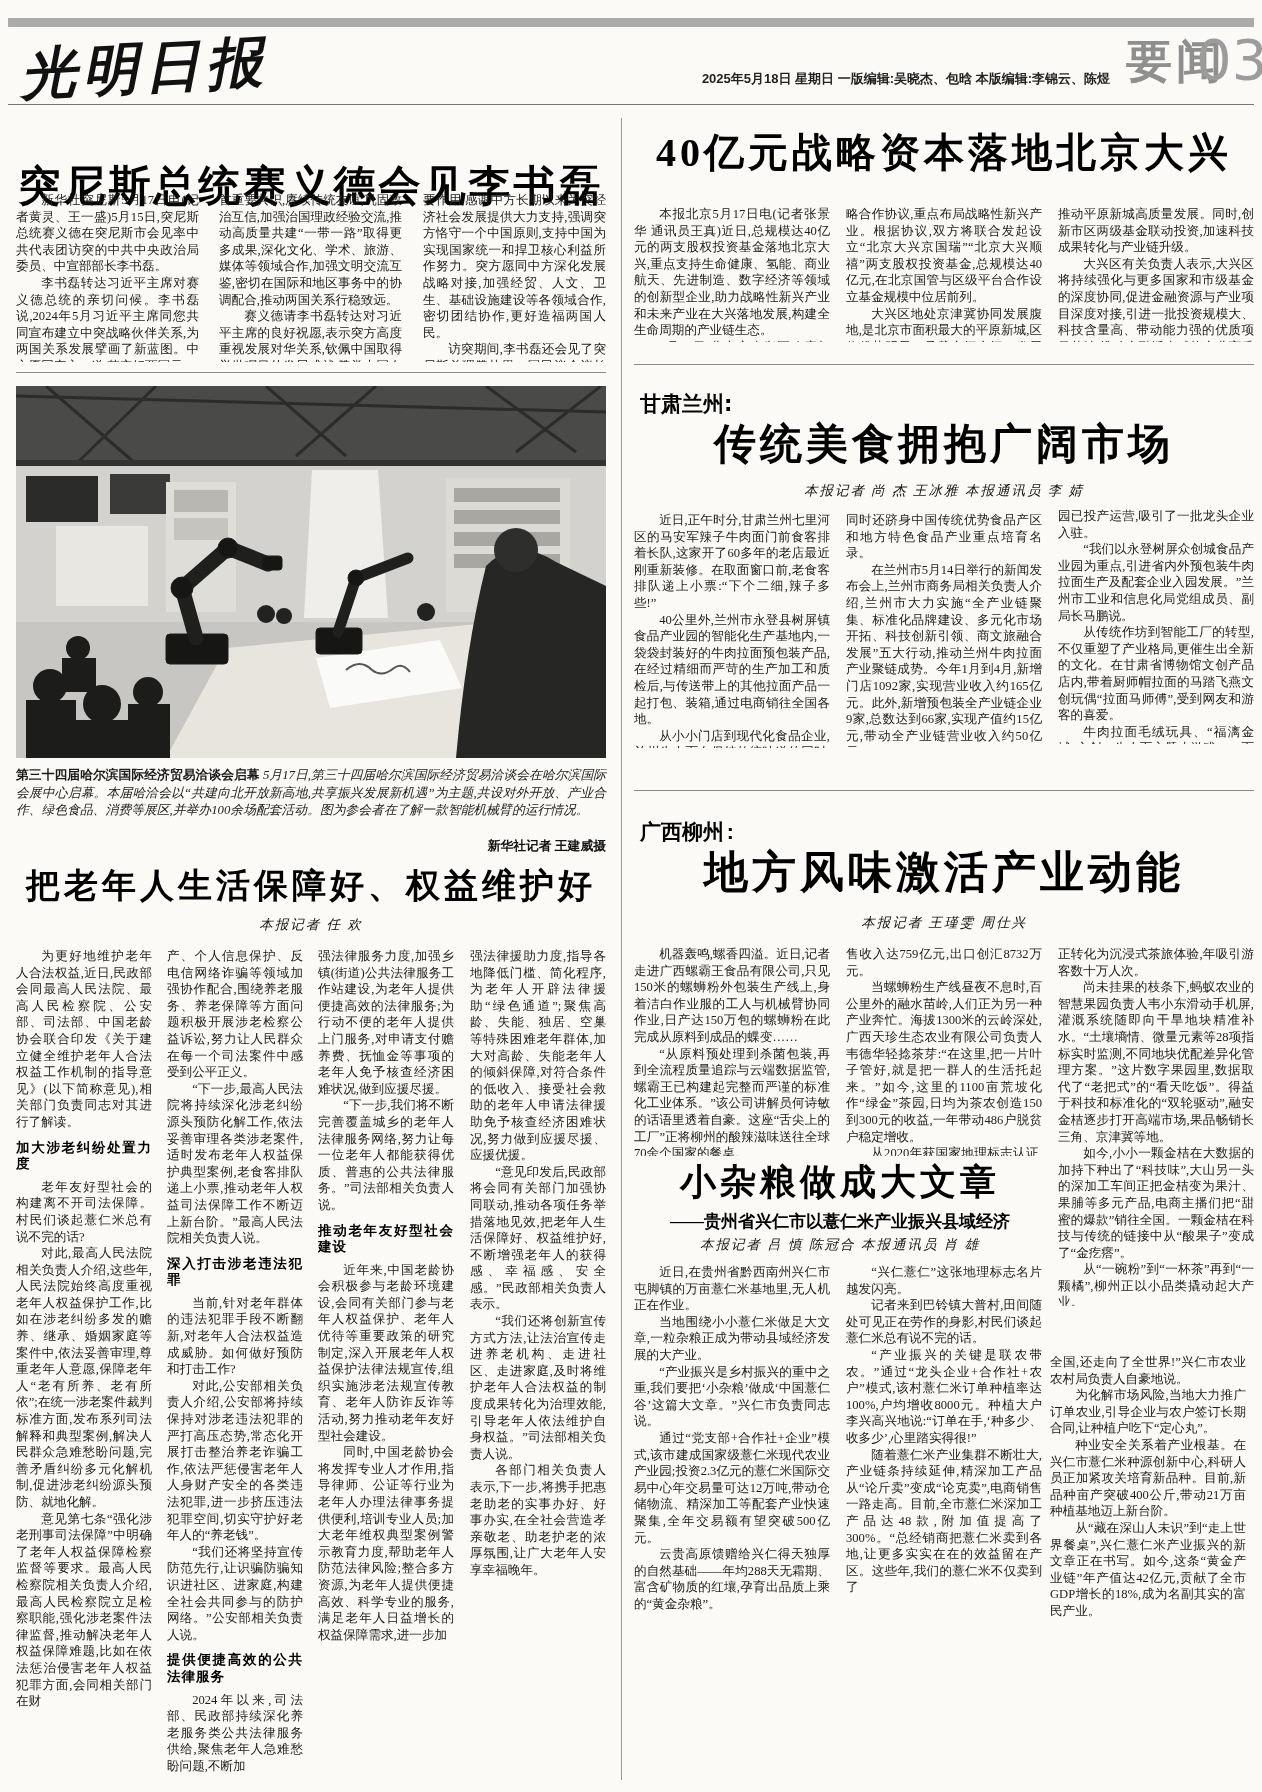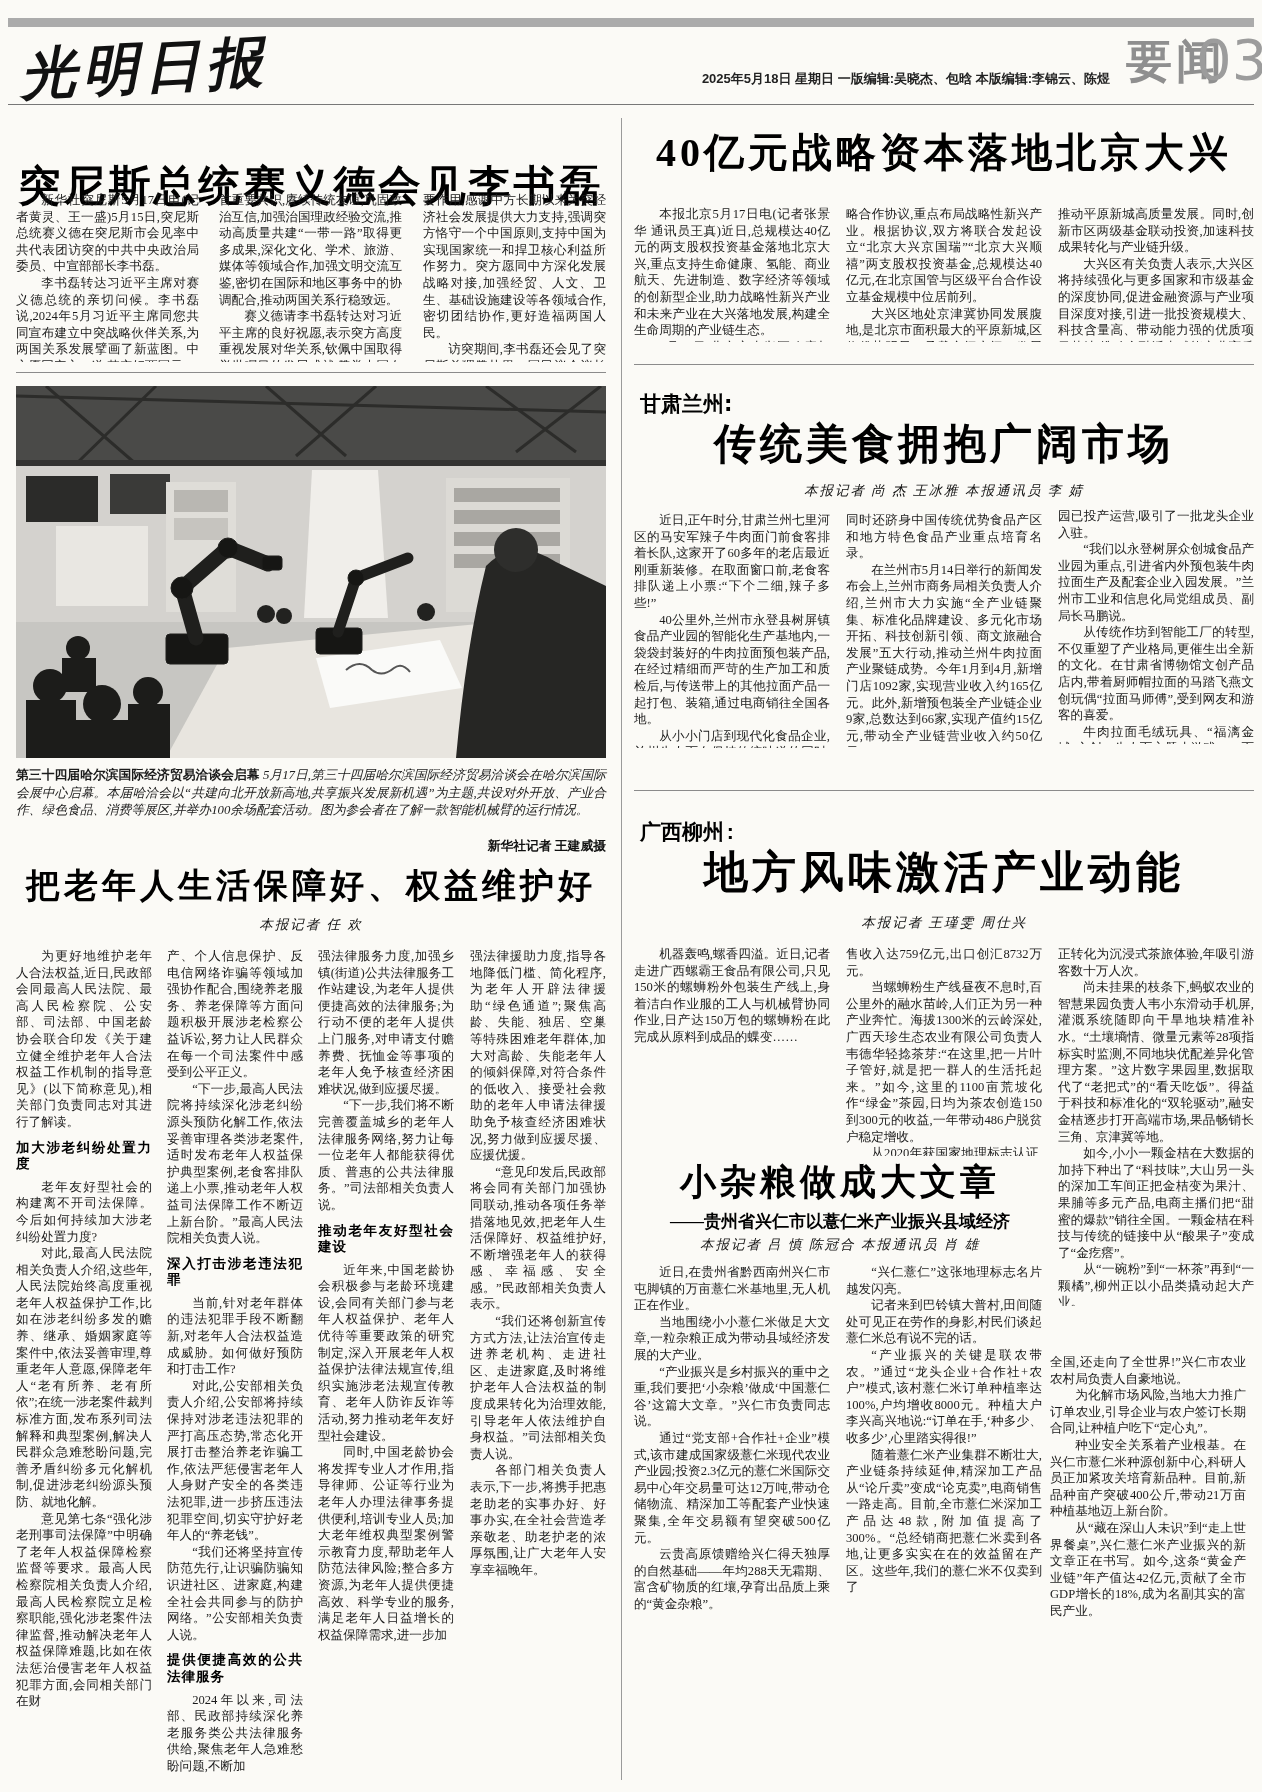--- a/index.html
+++ b/index.html
@@ -134,21 +134,21 @@
     <span>5月17日,第三十四届哈尔滨国际经济贸易洽谈会在哈尔滨国际会展中心启幕。本届哈洽会以“共建向北开放新高地,共享振兴发展新机遇”为主题,共设对外开放、产业合作、绿色食品、消费等展区,并举办100余场配套活动。图为参会者在了解一款智能机械臂的运行情况。</span>
   </div>
   <div class="credit" style="left:16px;top:838px;width:590px;">新华社记者  王建威摄</div>
 
   <section>
     <h1 class="headline hl-serif" style="left:16px;top:866px;width:590px;font-size:34px;">把老年人生活保障好、权益维护好</h1>
     <div class="byline" style="left:16px;top:916px;width:590px;">本报记者 任 欢</div>
     <div class="col" style="left:16px;top:948px;width:136px;height:830px;">
         <p>为更好地维护老年人合法权益,近日,民政部会同最高人民法院、最高人民检察院、公安部、司法部、中国老龄协会联合印发《关于建立健全维护老年人合法权益工作机制的指导意见》(以下简称意见),相关部门负责同志对其进行了解读。</p>
         <h4>加大涉老纠纷处置力度</h4>
-        <p>老年友好型社会的构建离不开司法保障。今后如何持续加大涉老纠纷处置力度?</p>
+        <p>老年友好型社会的构建离不开司法保障。村民们谈起薏仁米总有说不完的话?</p>
         <p>对此,最高人民法院相关负责人介绍,这些年,人民法院始终高度重视老年人权益保护工作,比如在涉老纠纷多发的赡养、继承、婚姻家庭等案件中,依法妥善审理,尊重老年人意愿,保障老年人“老有所养、老有所依”;在统一涉老案件裁判标准方面,发布系列司法解释和典型案例,解决人民群众急难愁盼问题,完善矛盾纠纷多元化解机制,促进涉老纠纷源头预防、就地化解。</p>
         <p>意见第七条“强化涉老刑事司法保障”中明确了老年人权益保障检察监督等要求。最高人民检察院相关负责人介绍,最高人民检察院立足检察职能,强化涉老案件法律监督,推动解决老年人权益保障难题,比如在依法惩治侵害老年人权益犯罪方面,会同相关部门在财</p>
       </div>
     <div class="col" style="left:167px;top:948px;width:136px;height:830px;">
         <p class="cont">产、个人信息保护、反电信网络诈骗等领域加强协作配合,围绕养老服务、养老保障等方面问题积极开展涉老检察公益诉讼,努力让人民群众在每一个司法案件中感受到公平正义。</p>
         <p>“下一步,最高人民法院将持续深化涉老纠纷源头预防化解工作,依法妥善审理各类涉老案件,适时发布老年人权益保护典型案例,老食客排队递上小票,推动老年人权益司法保障工作不断迈上新台阶。”最高人民法院相关负责人说。</p>
         <h4>深入打击涉老违法犯罪</h4>
         <p>当前,针对老年群体的违法犯罪手段不断翻新,对老年人合法权益造成威胁。如何做好预防和打击工作?</p>
         <p>对此,公安部相关负责人介绍,公安部将持续保持对涉老违法犯罪的严打高压态势,常态化开展打击整治养老诈骗工作,依法严惩侵害老年人人身财产安全的各类违法犯罪,进一步挤压违法犯罪空间,切实守护好老年人的“养老钱”。</p>
         <p>“我们还将坚持宣传防范先行,让识骗防骗知识进社区、进家庭,构建全社会共同参与的防护网络。”公安部相关负责人说。</p>
@@ -210,20 +210,21 @@
   </section>
 
   <div class="rule-h" style="left:634px;top:790px;width:620px;"></div>
 
   <section>
     <div class="kicker" style="left:640px;top:818px;font-family:Liberation Mono, monospace;">广西柳州:</div>
     <h1 class="headline hl-serif" style="left:634px;top:848px;width:620px;font-size:44px;">地方风味激活产业动能</h1>
     <div class="byline" style="left:634px;top:914px;width:620px;">本报记者 王瑾雯  周仕兴</div>
     <div class="col" style="left:634px;top:946px;width:196px;height:210px;">
         <p>机器轰鸣,螺香四溢。近日,记者走进广西螺霸王食品有限公司,只见150米的螺蛳粉外包装生产线上,身着洁白作业服的工人与机械臂协同作业,日产达150万包的螺蛳粉在此完成从原料到成品的蝶变……</p>
+        <p>“从原料预处理到杀菌包装,再到全流程质量追踪与云端数据监管,螺霸王已构建起完整而严谨的标准化工业体系。”该公司讲解员何诗敏的话语里透着自豪。这座“舌尖上的工厂”正将柳州的酸辣滋味送往全球70余个国家的餐桌。</p>
       </div>
     <div class="col" style="left:846px;top:946px;width:196px;height:210px;">
         <p class="cont">售收入达759亿元,出口创汇8732万元。</p>
         <p>当螺蛳粉生产线昼夜不息时,百公里外的融水苗岭,人们正为另一种产业奔忙。海拔1300米的云岭深处,广西天珍生态农业有限公司负责人韦德华轻捻茶芽:“在这里,把一片叶子管好,就是把一群人的生活托起来。”如今,这里的1100亩荒坡化作“绿金”茶园,日均为茶农创造150到300元的收益,一年带动486户脱贫户稳定增收。</p>
         <p>从2020年获国家地理标志认证,到2024年跻身全国名特优农产品,这片绿叶的升值轨迹清晰可见。而今3.6万亩茶园年产干茶990吨,苗家“打油茶”习俗</p>
       </div>
     <div class="col" style="left:1058px;top:946px;width:196px;height:360px;">
         <p class="cont">正转化为沉浸式茶旅体验,年吸引游客数十万人次。</p>
         <p>尚未挂果的枝条下,蚂蚁农业的智慧果园负责人韦小东滑动手机屏,灌溉系统随即向干旱地块精准补水。“土壤墒情、微量元素等28项指标实时监测,不同地块优配差异化管理方案。”这片数字果园里,数据取代了“老把式”的“看天吃饭”。得益于科技和标准化的“双轮驱动”,融安金桔逐步打开高端市场,果品畅销长三角、京津冀等地。</p>
         <p>如今,小小一颗金桔在大数据的加持下种出了“科技味”,大山另一头的深加工车间正把金桔变为果汁、果脯等多元产品,电商主播们把“甜蜜的爆款”销往全国。一颗金桔在科技与传统的链接中从“酸果子”变成了“金疙瘩”。</p>

